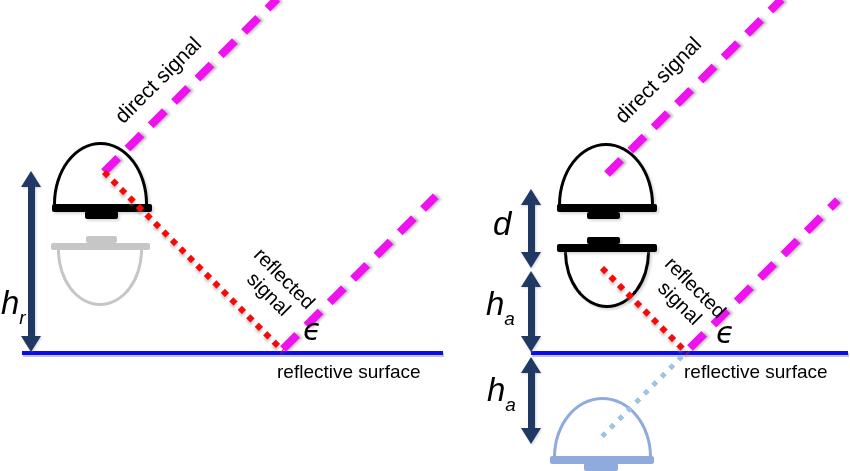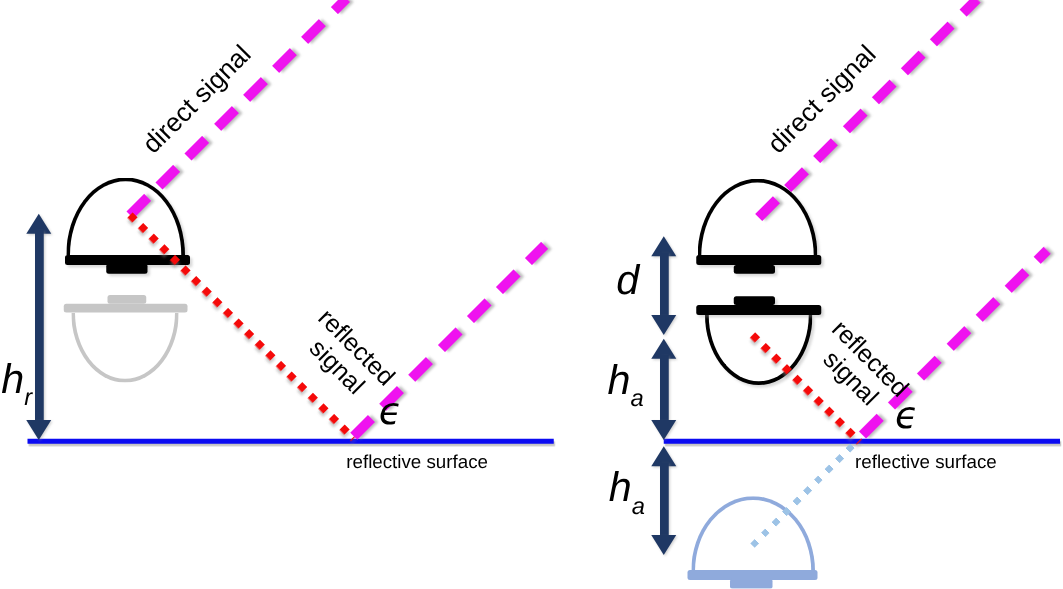--- a/index.html
+++ b/index.html
@@ -44,21 +44,21 @@
        border-left:10px solid transparent;border-right:10px solid transparent;
        filter:drop-shadow(1.5px 1.5px 1px rgba(140,140,140,.4));}
   .arr-up{border-bottom:16px solid var(--navy);}
   .arr-down{border-top:16px solid var(--navy);}
   
   .rot-label{position:absolute;width:170px;text-align:center;font-size:21px;line-height:24px;
        white-space:nowrap;z-index:7;}
   .rot-up{transform:rotate(-45deg);}
   .refl-label{position:absolute;width:100px;text-align:center;font-size:20px;line-height:22px;
        transform:rotate(45deg);z-index:7;}
-  .surf-label{position:absolute;font-size:15px;white-space:nowrap;z-index:7;}
+  .surf-label{position:absolute;font-size:19px;white-space:nowrap;z-index:7;}
   .sym{position:absolute;font-style:italic;font-size:33px;line-height:33px;z-index:7;}
   .sym sub{font-size:19px;font-style:italic;position:relative;top:2px;}
   .eps{position:absolute;font-family:"DejaVu Sans",sans-serif;font-style:italic;
        font-size:30px;line-height:30px;z-index:7;}
 </style>
 </head>
 <body>
 
 <div id="canvas">
 

